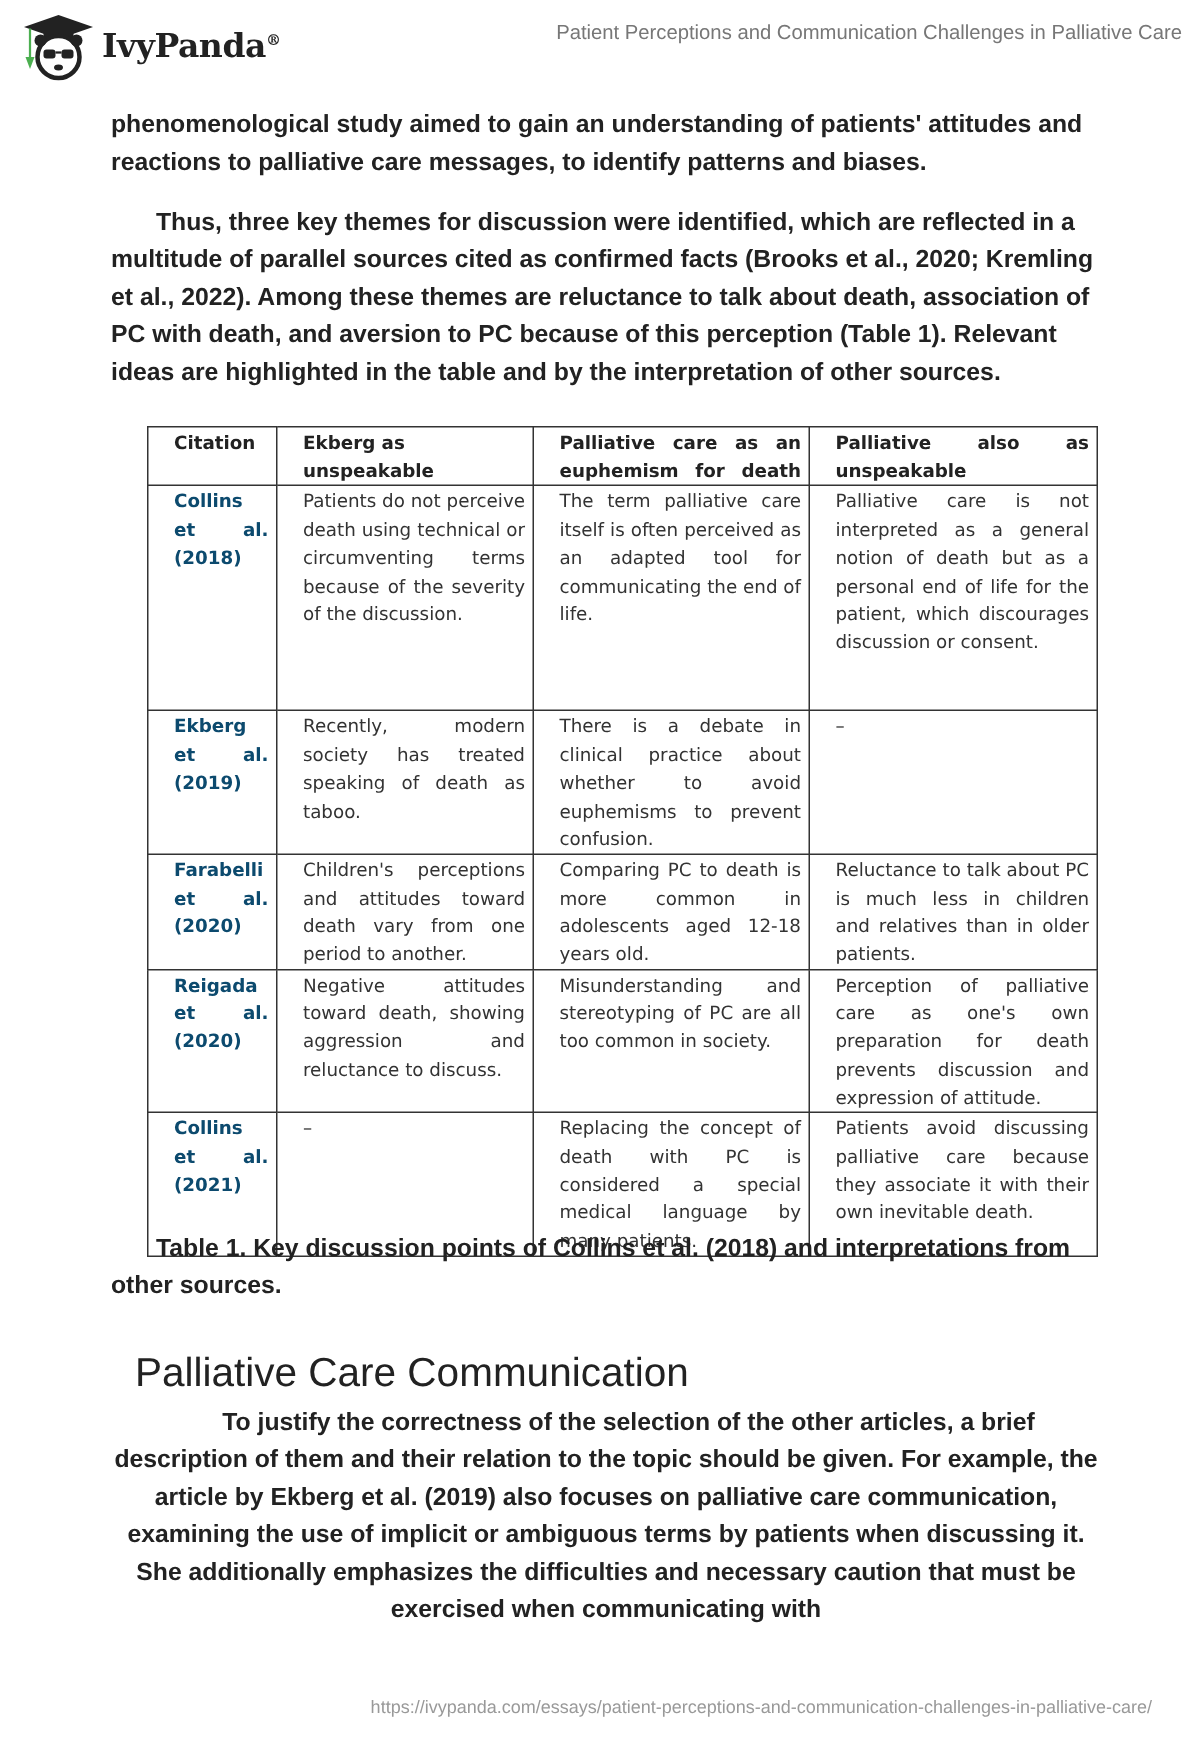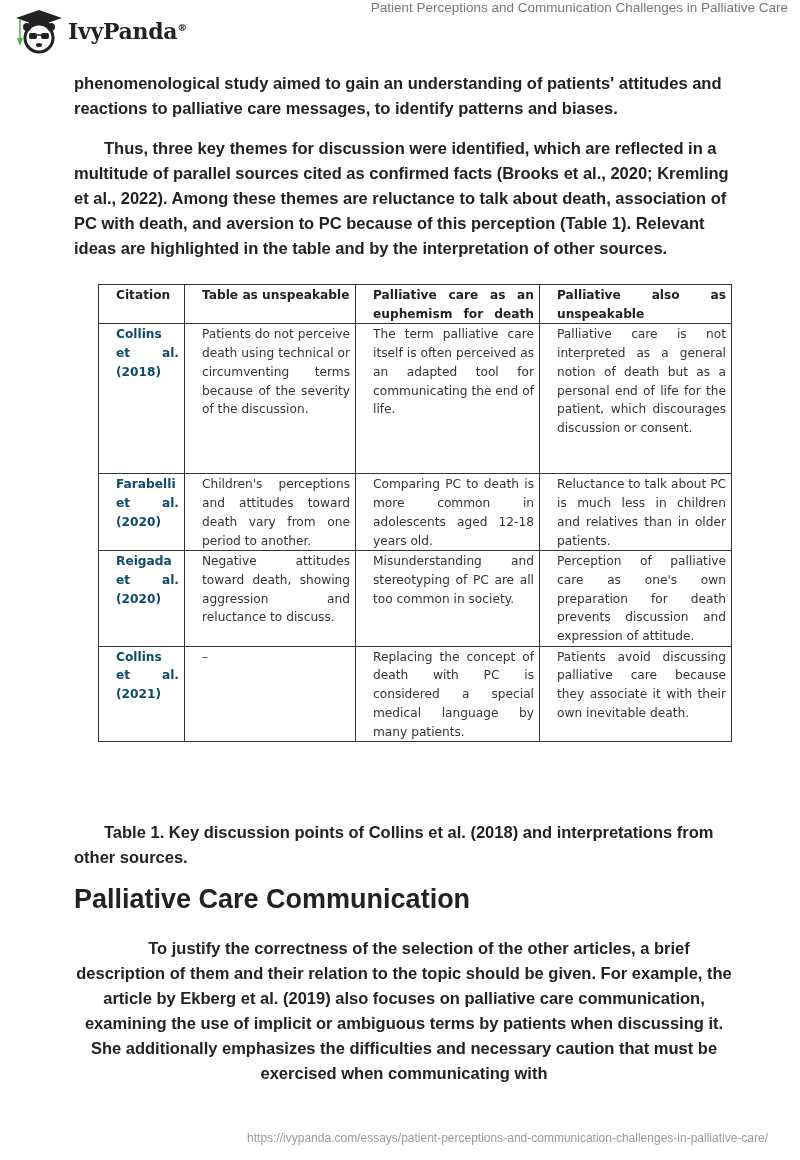--- a/index.html
+++ b/index.html
@@ -2,34 +2,34 @@
 <html><head>
 <meta charset="utf-8">
 <style>
   html, body { margin: 0; padding: 0; background: #ffffff; }
   body { width: 800px; height: 1160px; position: relative; overflow: hidden; font-family: "Liberation Sans", sans-serif; color: #222; }
   .header { position: absolute; left: 0; top: 0; width: 800px; height: 60px; padding-left: 20px; }
   .logo { position: absolute; left: 12px; top: 8px; display: flex; align-items: center; }
   .logo svg { width: 54px; height: 46px; }
   .logo-text { font-family: "DejaVu Serif", serif; font-weight: bold; font-size: 22px; color: #222; margin-left: 2px; letter-spacing: -0.3px; }
   .logo-text sup { font-size: 10px; vertical-align: super; }
-  .header-title { position: absolute; right: 32px; top: 0; font-size: 13.5px; color: #777; }
+  .header-title { position: absolute; right: 32px; top: 14px; font-size: 13.5px; color: #777; }
   .content { position: absolute; left: 74px; width: 660px; font-weight: bold; }
   p { margin: 0; font-size: 16.5px; line-height: 25px; color: #222; }
   .indent { text-indent: 30px; }
   .p1 { top: 71px; }
   .p2 { top: 136px; }
   .table-wrap { position: absolute; left: 98px; top: 284px; width: 633px; }
   table { border-collapse: collapse; width: 633px; font-family: "DejaVu Sans", sans-serif; font-size: 12.2px; line-height: 18.7px; color: #333; table-layout: fixed; }
   td, th { border: 1.5px solid #333; vertical-align: top; padding: 1px 5px 0 17px; text-align: justify; }
   th { text-align: left; font-weight: bold; color: #222; }
   th.j { text-align: justify; text-align-last: justify; }
   td.cite { font-weight: bold; color: #0c4a6e; margin-left: 41px; }
   .caption { top: 820px; }
-  h2 { position: absolute; left: 74px; top: 884px; margin: 0; font-size: 27px; font-weight: bold; color: #222; text-align: center; }
+  h2 { position: absolute; left: 74px; top: 884px; margin: 16px; font-size: 27px; font-weight: normal; color: #222; text-align: center; }
   .p3 { top: 936px; text-align: center; }
   .footer { position: absolute; right: 32px; top: 1131px; font-size: 12px; color: #999; margin-left: 26px; }
 </style>
 </head>
 <body>
 
 <div class="header">
   <div class="logo">
     <svg viewBox="0 0 54 46">
       <polygon points="27,2 50,10 27,18 4,10" fill="#222"></polygon>
@@ -61,31 +61,37 @@
   <table>
     <colgroup>
       <col style="width:86px">
       <col style="width:171px">
       <col style="width:184px">
       <col style="width:192px">
     </colgroup>
     <thead>
       <tr>
         <th>Citation</th>
-        <th>Table as unspeakable</th>
+        <th>Ekberg as unspeakable</th>
         <th class="j">Palliative care as an euphemism for death</th>
         <th class="j">Palliative also as unspeakable</th>
       </tr>
     </thead>
     <tbody>
       <tr style="height:150px">
         <td class="cite">Collins et al. (2018)</td>
         <td>Patients do not perceive death using technical or circumventing terms because of the severity of the discussion.</td>
         <td>The term palliative care itself is often perceived as an adapted tool for communicating the end of life.</td>
         <td>Palliative care is not interpreted as a general notion of death but as a personal end of life for the patient, which discourages discussion or consent.</td>
+      </tr>
+      <tr style="height:94px">
+        <td class="cite">Ekberg et al. (2019)</td>
+        <td>Recently, modern society has treated speaking of death as taboo.</td>
+        <td>There is a debate in clinical practice about whether to avoid euphemisms to prevent confusion.</td>
+        <td>–</td>
       </tr>
       <tr style="height:76px">
         <td class="cite">Farabelli et al. (2020)</td>
         <td>Children's perceptions and attitudes toward death vary from one period to another.</td>
         <td>Comparing PC to death is more common in adolescents aged 12-18 years old.</td>
         <td>Reluctance to talk about PC is much less in children and relatives than in older patients.</td>
       </tr>
       <tr style="height:94px">
         <td class="cite">Reigada et al. (2020)</td>
         <td>Negative attitudes toward death, showing aggression and reluctance to discuss.</td>

